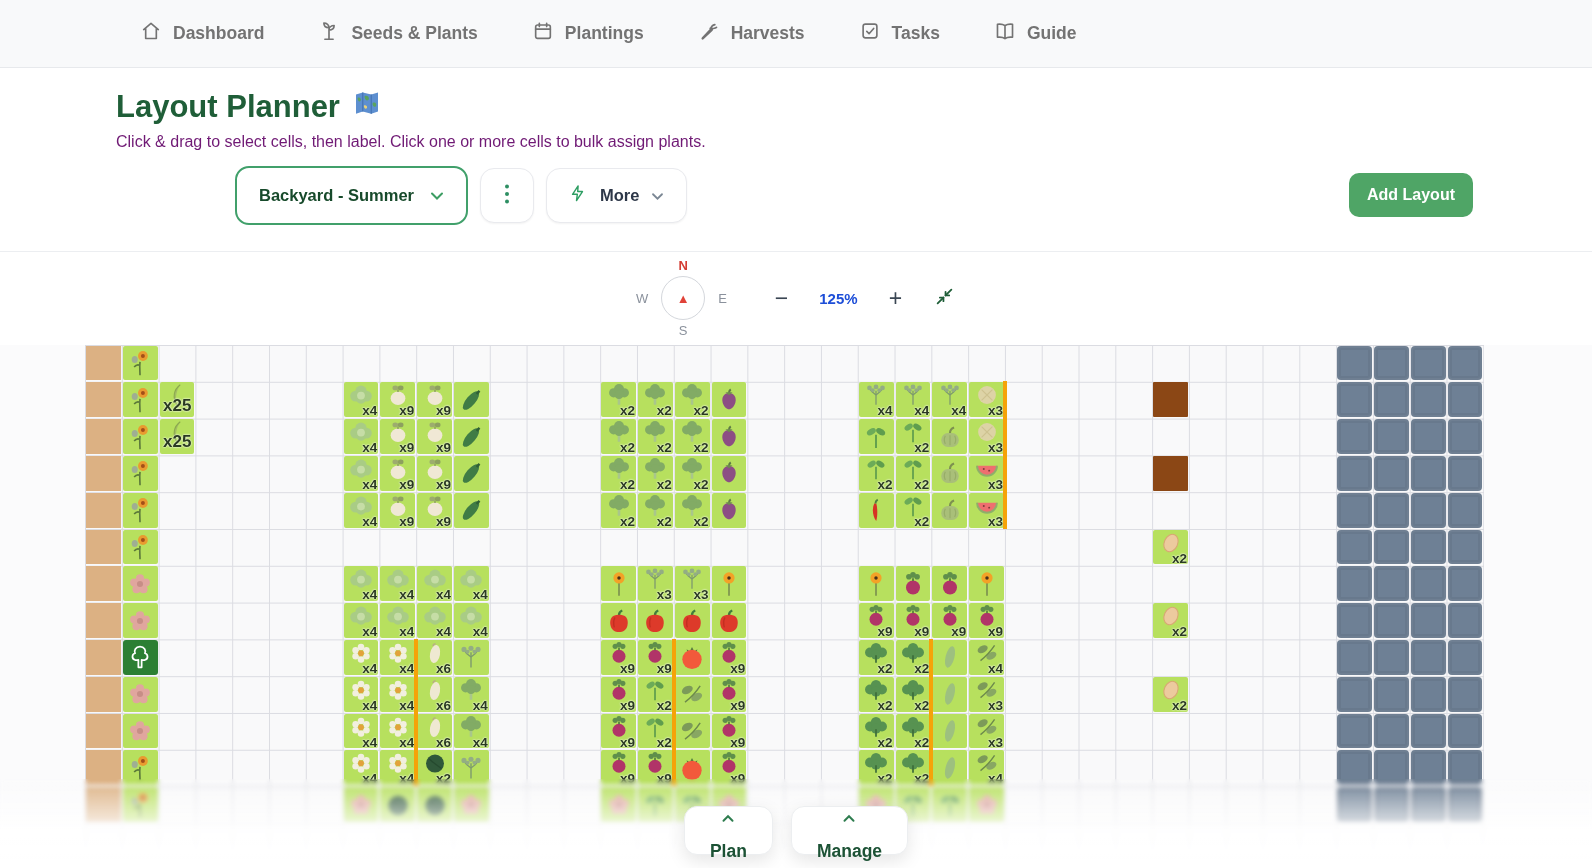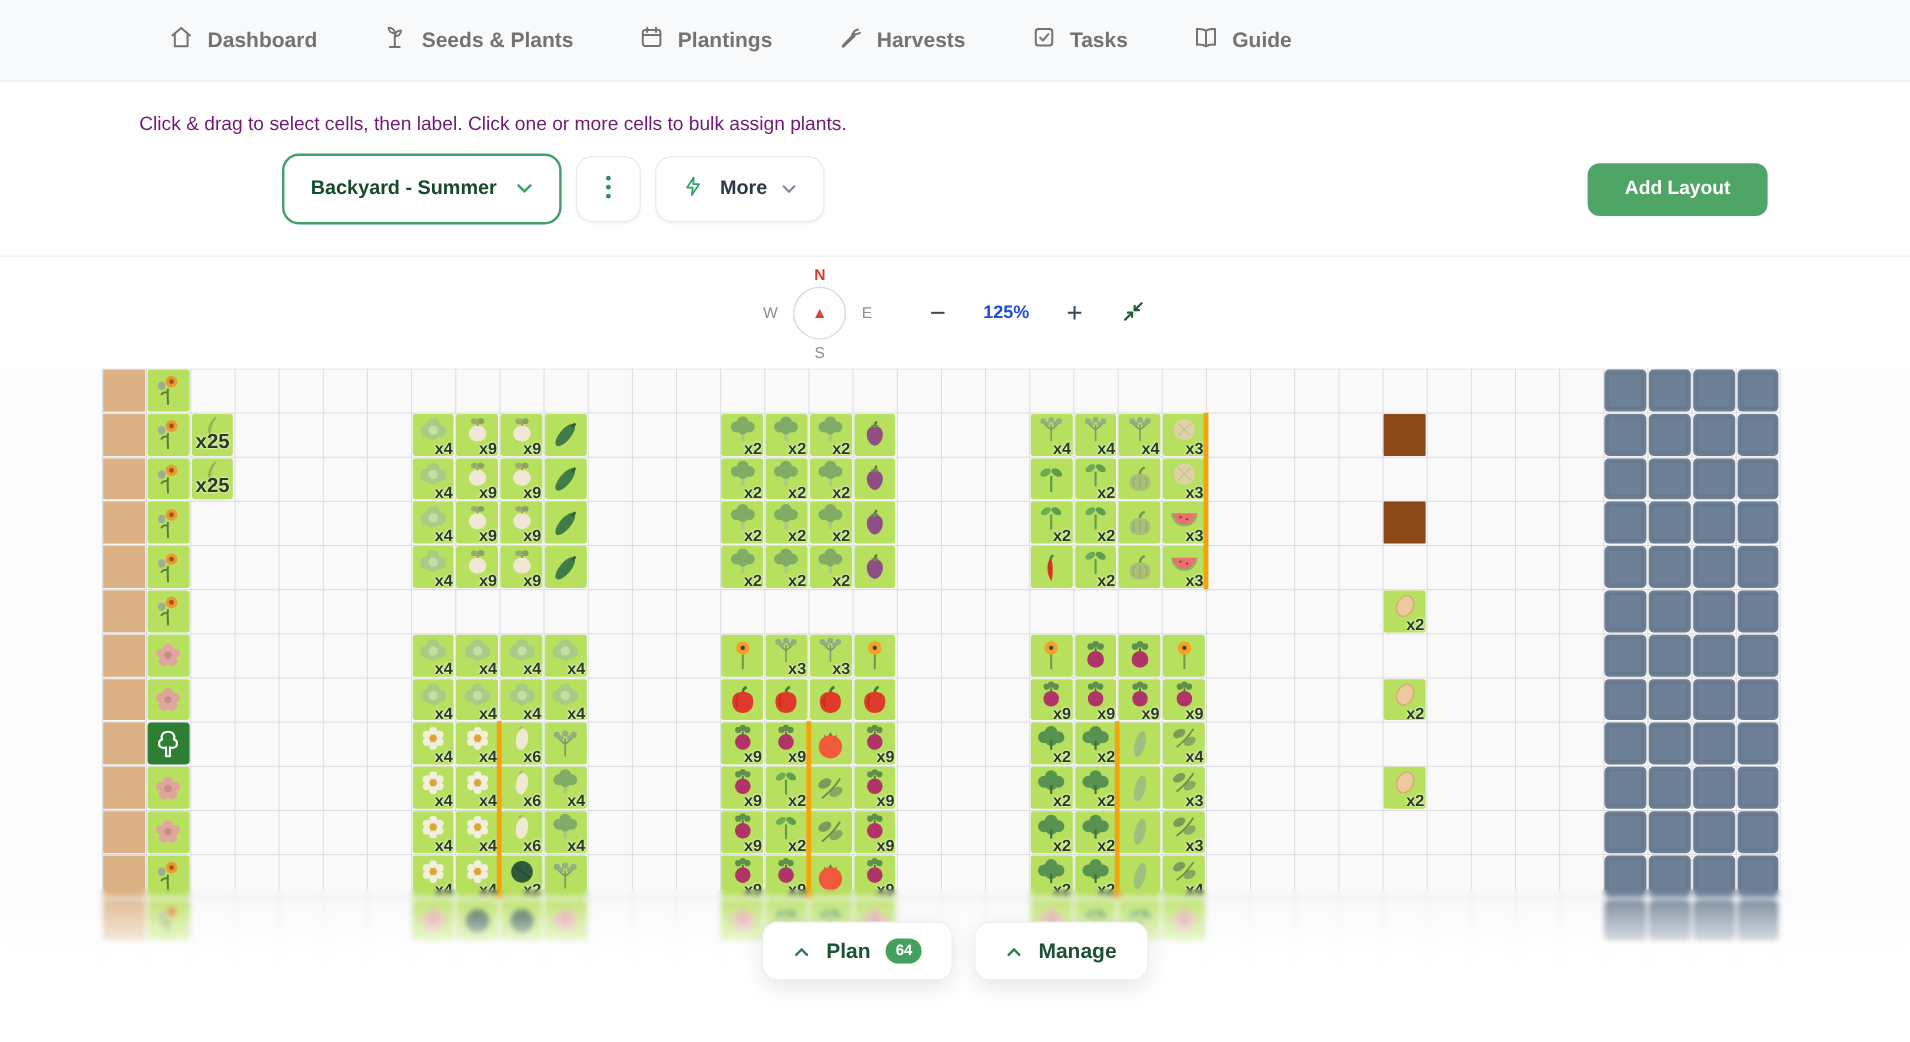--- a/index.html
+++ b/index.html
@@ -22,21 +22,21 @@
   .controls{display:flex;align-items:center;gap:12px;margin:15px 119px 0 119px;padding-bottom:26px;}
   .select-btn{height:55px;border:2px solid #41a06b;border-radius:14px;background:#fff;
               display:flex;align-items:center;gap:16px;padding:0 22px;color:#174a2b;
               font-weight:700;font-size:16.5px;cursor:pointer;}
   .icon-btn{width:54px;height:55px;border:1px solid #e9eaee;border-radius:14px;background:#fff;
             display:flex;align-items:center;justify-content:center;cursor:pointer;
             box-shadow:0 1px 2px rgba(0,0,0,.05);}
   .more-btn{height:55px;border:1px solid #e9eaee;border-radius:14px;background:#fff;
             display:flex;align-items:center;gap:12px;padding:0 22px;font-size:16.5px;
             font-weight:700;color:#2d3748;cursor:pointer;box-shadow:0 1px 2px rgba(0,0,0,.05);}
-  .add-btn{margin-left:auto;height:44px;padding:0 31px;border:none;border-radius:10px;
+  .add-btn{margin-left:auto;height:44px;padding:0 18px;border:none;border-radius:10px;
            background:#4fa566;color:#fff;font-size:16px;font-weight:700;cursor:pointer;
            font-family:inherit;text-align:center;}
   
   .canvas-toolbar{height:94px;border-top:1px solid #eceef1;display:flex;align-items:center;
                   justify-content:center;gap:44px;box-sizing:border-box;}
   .compass{display:grid;grid-template-columns:auto auto auto;align-items:center;
            justify-items:center;column-gap:13px;row-gap:3px;font-size:13px;color:#8a919c;}
   .compass .n{grid-column:2;color:#d43c33;font-weight:800;}
   .compass .circle{grid-column:2;width:42px;height:42px;border:1.5px solid #d4d7dc;
            border-radius:50%;background:#fff;display:flex;align-items:center;justify-content:center;}
@@ -66,21 +66,21 @@
          text-shadow:0 0 2px rgba(255,255,255,.8),0 0 2px rgba(255,255,255,.8);line-height:1.1;}
   .count.big{font-size:17px;right:3px;bottom:2px;}
   .vline{position:absolute;width:4px;background:#f5a309;z-index:3;}
   .fade{position:absolute;left:0;right:0;bottom:0;height:102px;z-index:4;pointer-events:none;
         background:linear-gradient(to bottom,rgba(255,255,255,0) 0%,rgba(255,255,255,.85) 50%,#ffffff 90%);
         backdrop-filter:blur(2px);}
   .bottom-buttons{position:absolute;left:0;right:0;bottom:26px;display:flex;justify-content:center;
         gap:18px;z-index:5;}
   .bbtn{display:flex;align-items:center;gap:13px;background:#fff;border:1px solid #eceef0;
         border-radius:13px;height:49px;padding:0 25px;font-size:17.5px;font-weight:700;
-        color:#1c5235;box-shadow:0 6px 18px rgba(0,0,0,.10);cursor:pointer;font-family:inherit;}
+        color:#1c5235;box-shadow:0 6px 18px rgba(0,0,0,.10);cursor:pointer;font-family:inherit;flex-direction:column;}
   .badge{background:#44a05f;color:#fff;font-size:12.5px;font-weight:700;border-radius:999px;
         padding:4px 8px;line-height:1;}
 </style>
 </head>
 <body>
 
 <nav class="navbar" id="navbar">
     <div class="nav-item">
       <span><svg width="22" height="22" viewBox="0 0 24 24" fill="none" stroke="currentColor" stroke-width="1.8" stroke-linecap="round" stroke-linejoin="round">
           <path d="M4 10.4 L12 3.6 L20 10.4 M6.2 8.9 V20.2 H17.8 V8.9"></path>
@@ -115,20 +115,33 @@
     </div>
     <div class="nav-item">
       <span><svg width="22" height="22" viewBox="0 0 24 24" fill="none" stroke="currentColor" stroke-width="1.8" stroke-linecap="round" stroke-linejoin="round">
           <path d="M12 6.2 C10 4.6 7 4.2 3.8 4.6 V18.8 C7 18.4 10 18.8 12 20.4 C14 18.8 17 18.4 20.2 18.8 V4.6 C17 4.2 14 4.6 12 6.2 Z M12 6.2 V20.4"></path>
         </svg></span>
       <span>Guide</span>
     </div>
   </nav>
 
 <div class="page-head">
+  <div class="page-title">
+    <span>Layout Planner</span>
+    <span>
+      <svg width="30" height="30" viewBox="0 0 24 24">
+        <path d="M8.6 3.5 L3.2 5.2 V20.5 L8.6 18.8 L15.4 20.5 L20.8 18.8 V3.5 L15.4 5.2 Z" fill="#5d8fd0"></path>
+        <path d="M8.6 3.5 V18.8 M15.4 5.2 V20.5" stroke="#4676b4" stroke-width="1"></path>
+        <path d="M4.5 8 C6 7 7.5 8.5 7 10 C6 11.5 4.5 10.5 4.5 8 Z" fill="#5aa35e"></path>
+        <path d="M10 6.5 C12 5.5 14 7 13.5 9 C12.5 11 10 9.5 10 6.5 Z" fill="#5aa35e"></path>
+        <path d="M16.5 12 C18.5 11 20 12.5 19.2 14.5 C18 16 16 14.5 16.5 12 Z" fill="#5aa35e"></path>
+        <path d="M9.5 14 C11 13.4 12.5 14.5 12 16 C11 17.3 9.3 16.3 9.5 14 Z" fill="#e8d27a"></path>
+      </svg>
+    </span>
+  </div>
   <div class="page-sub">Click &amp; drag to select cells, then label. Click one or more cells to bulk assign plants.</div>
 
   <div class="controls">
     <div class="select-btn">
       <span>Backyard - Summer</span>
       <span>
         <svg width="14" height="10" viewBox="0 0 14 10">
             <path d="M2 2.5 L7 7.5 L12 2.5" fill="none" stroke="#3c9d63" stroke-width="2" stroke-linecap="round"></path>
           </svg>
       </span>

